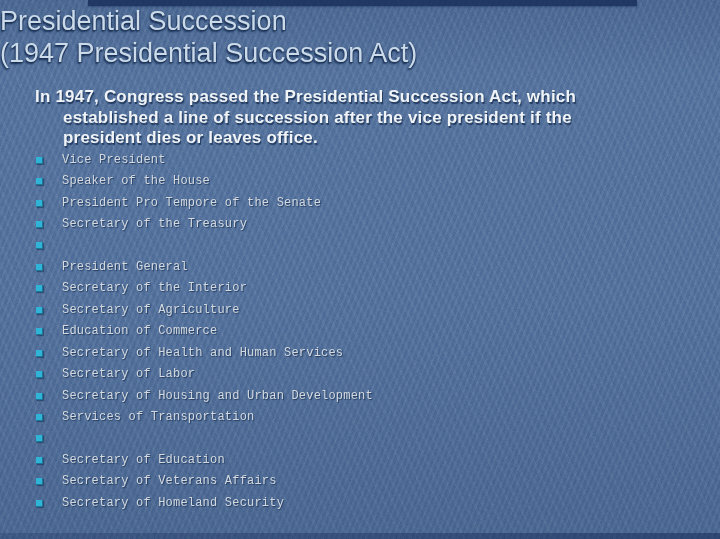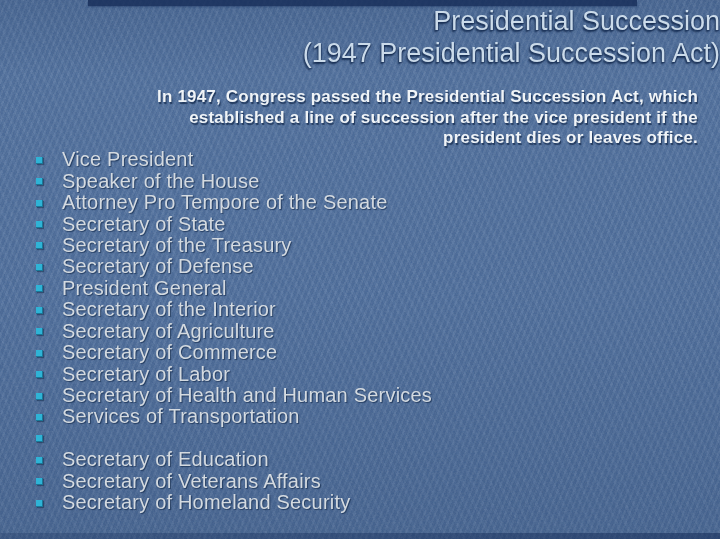--- a/index.html
+++ b/index.html
@@ -35,55 +35,55 @@
   }
   .edge-bar-bottom {
     position: absolute;
     bottom: 0; left: 0; right: 0; height: 6px;
     background: linear-gradient(90deg, rgba(21,44,88,0.25), rgba(21,44,88,0.55));
   }
 
   .title-block {
     position: absolute;
     top: 5px; left: 0; right: 0;
-    text-align: right;
+    text-align: left;
     color: #CBDBEA;
     font-size: 27px;
     line-height: 32px;
     text-shadow: -1px 2px 2px rgba(16, 38, 74, 0.9), 1px 1px 1px rgba(16,38,74,0.55);
   }
 
   .intro {
     position: absolute;
     top: 87px; left: 35px; right: 22px;
     color: #F0F4F7;
     font-weight: bold;
     font-size: 17px;
     line-height: 20.5px;
     letter-spacing: 0.2px;
     text-shadow: 1px 2px 1px rgba(20, 42, 78, 0.8);
-    text-align: right;
   }
   .intro-line.cont { padding-left: 28px; }
 
   .succession-list {
     position: absolute;
     top: 149px; left: 36px; right: 8px;
     margin: 0; padding: 0;
     list-style: none;
   }
   .succession-list li {
     height: 21.45px;
     display: flex;
     align-items: center;
     color: #D4DAE0;
-    font-size: 20px;
+    font-size: 12px;
     letter-spacing: 0.2px;
     text-shadow: 1px 1px 1px rgba(22, 44, 78, 0.75);
     white-space: nowrap;
+    font-family: Liberation Mono, monospace;
   }
   .bullet {
     flex: none;
     width: 7px; height: 7px;
     margin-right: 19px;
     margin-top: 1px;
     background: #2FB3D6;
     box-shadow: inset -1px -1px 0 rgba(10, 70, 100, 0.55), 1px 1px 1px rgba(15, 40, 70, 0.5);
   }
 </style>
@@ -119,57 +119,56 @@
   <li>
       <span class="bullet"></span>
       <span class="item-text">Vice President</span>
     </li>
       <li>
       <span class="bullet"></span>
       <span class="item-text">Speaker of the House</span>
     </li>
       <li>
       <span class="bullet"></span>
-      <span class="item-text">Attorney Pro Tempore of the Senate</span>
-    </li>
-      <li>
-      <span class="bullet"></span>
-      <span class="item-text">Secretary of State</span>
+      <span class="item-text">President Pro Tempore of the Senate</span>
     </li>
       <li>
       <span class="bullet"></span>
       <span class="item-text">Secretary of the Treasury</span>
     </li>
       <li>
       <span class="bullet"></span>
-      <span class="item-text">Secretary of Defense</span>
     </li>
       <li>
       <span class="bullet"></span>
       <span class="item-text">President General</span>
     </li>
       <li>
       <span class="bullet"></span>
       <span class="item-text">Secretary of the Interior</span>
     </li>
       <li>
       <span class="bullet"></span>
       <span class="item-text">Secretary of Agriculture</span>
     </li>
       <li>
       <span class="bullet"></span>
-      <span class="item-text">Secretary of Commerce</span>
+      <span class="item-text">Education of Commerce</span>
+    </li>
+      <li>
+      <span class="bullet"></span>
+      <span class="item-text">Secretary of Health and Human Services</span>
     </li>
       <li>
       <span class="bullet"></span>
       <span class="item-text">Secretary of Labor</span>
     </li>
       <li>
       <span class="bullet"></span>
-      <span class="item-text">Secretary of Health and Human Services</span>
+      <span class="item-text">Secretary of Housing and Urban Development</span>
     </li>
       <li>
       <span class="bullet"></span>
       <span class="item-text">Services of Transportation</span>
     </li>
       <li>
       <span class="bullet"></span>
     </li>
       <li>
       <span class="bullet"></span>

